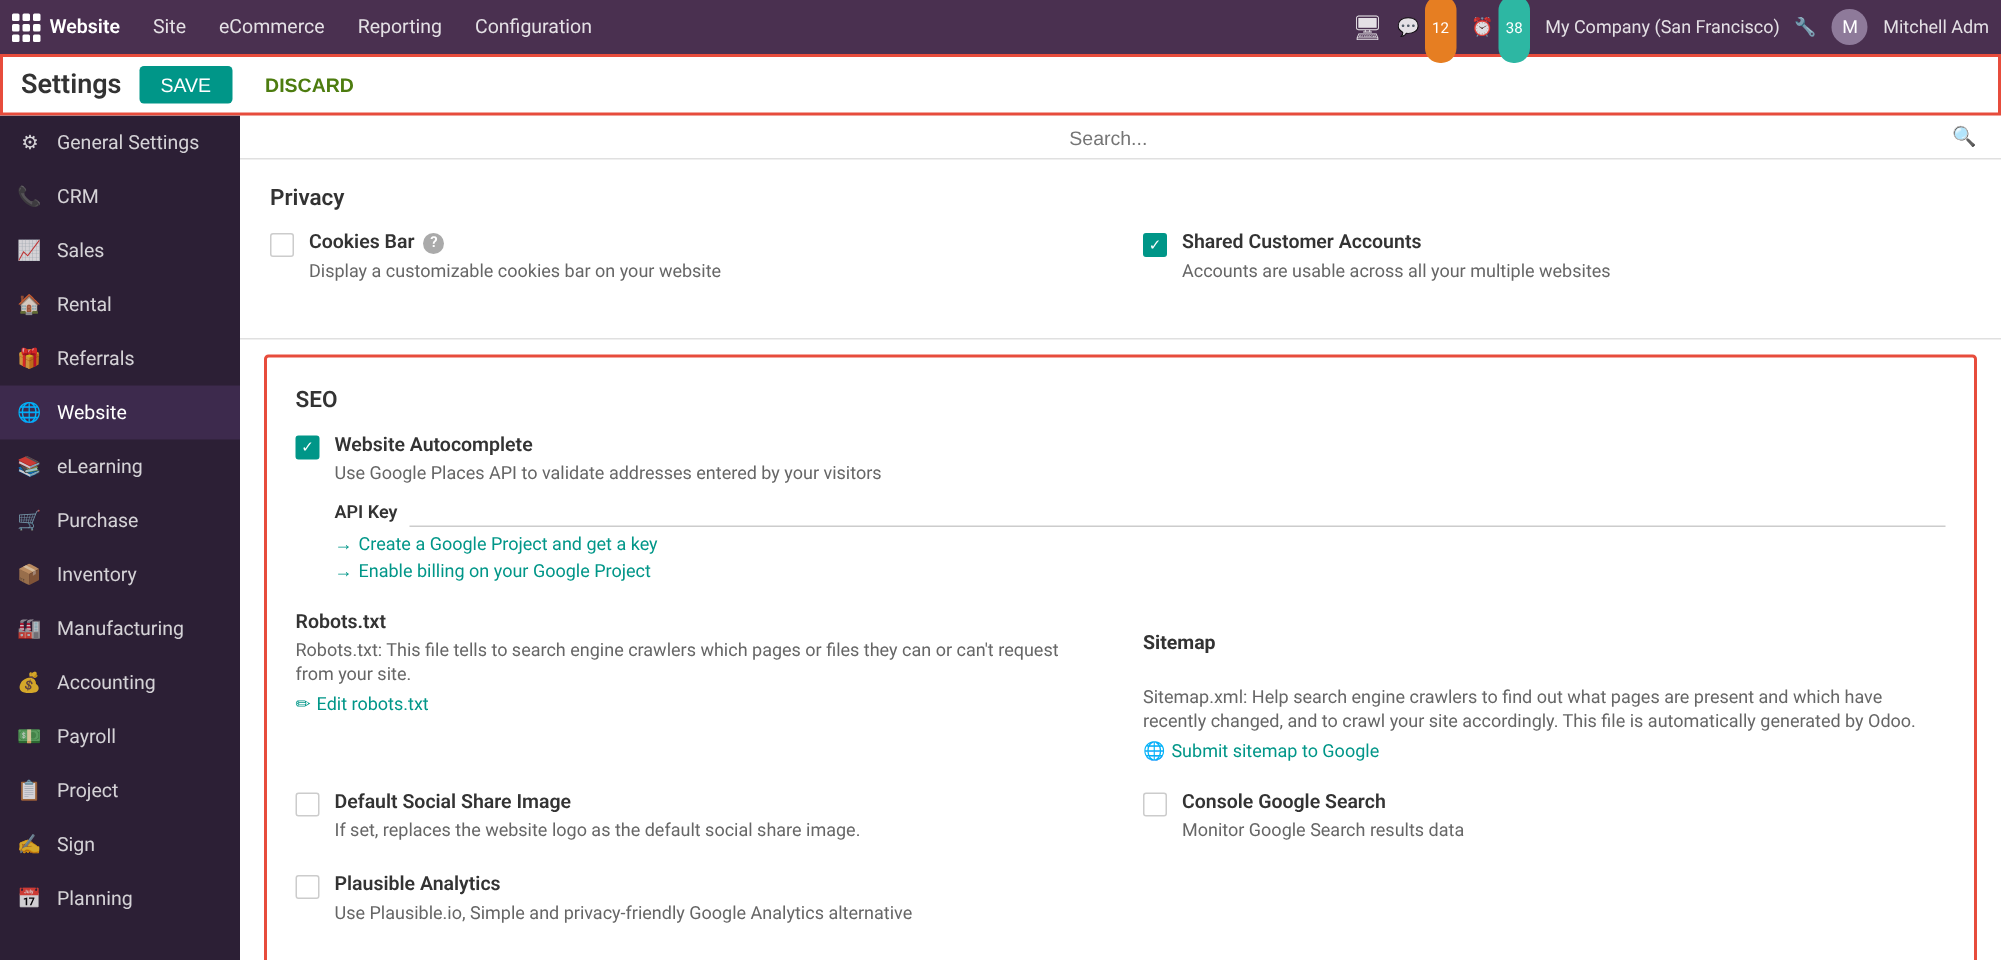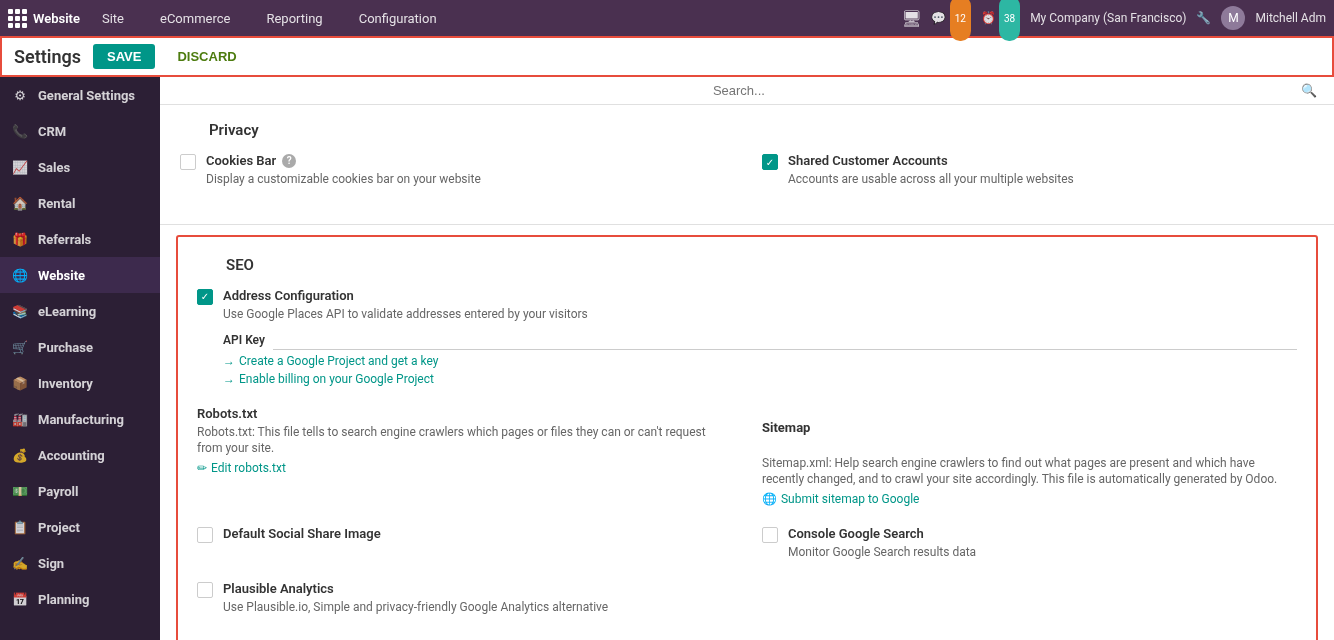--- a/index.html
+++ b/index.html
@@ -3,50 +3,50 @@
   <meta charset="utf-8">
   <style>
     * { box-sizing: border-box; margin: 0; padding: 0; }
     body { font-family: -apple-system, BlinkMacSystemFont, 'Segoe UI', Roboto, sans-serif; font-size: 13px; background: #f5f5f5; color: #333; display: flex; flex-direction: column; height: 640px; overflow: hidden; }
 
     
     .topnav { background: #4a3050; display: flex; align-items: center; height: 36px; padding: 0 8px; gap: 12px; flex-shrink: 0; }
     .topnav-logo { display: flex; align-items: center; gap: 6px; color: white; font-size: 13px; font-weight: 600; }
     .topnav-logo .grid-icon { display: grid; grid-template-columns: repeat(3,5px); gap: 2px; }
     .topnav-logo .grid-icon span { width: 5px; height: 5px; background: white; border-radius: 1px; display: block; }
-    .topnav-items { display: flex; gap: 16px; }
+    .topnav-items { display: flex; gap: 2px; }
     .topnav-item { color: rgba(255,255,255,0.85); padding: 4px 10px; border-radius: 3px; cursor: pointer; font-size: 13px; }
     .topnav-right { margin-left: auto; display: flex; align-items: center; gap: 10px; color: rgba(255,255,255,0.85); font-size: 12px; }
     .topnav-badge { background: #e67e22; border-radius: 10px; padding: 17px 5px; font-size: 10px; color: white; }
     .topnav-badge.teal { background: #2db7a3; }
     .icon-circle { width: 24px; height: 24px; border-radius: 50%; background: #8e7a9a; display: flex; align-items: center; justify-content: center; color: white; font-size: 12px; }
 
     
     .settings-header { background: white; border-bottom: 1px solid #ddd; padding: 6px 12px; display: flex; align-items: center; gap: 12px; flex-shrink: 0; border: 2px solid #e74c3c; }
     .settings-title { font-size: 18px; font-weight: 600; color: #333; }
-    .btn-save { background: #009688; color: white; border: none; padding: 5px 14px; border-radius: 3px; cursor: pointer; font-size: 13px; font-weight: 700; }
+    .btn-save { background: #009688; color: white; border: none; padding: 5px 14px; border-radius: 3px; cursor: pointer; font-size: 13px; font-weight: 400; }
     .btn-discard { background: transparent; color: #4d7c0f; border: none; padding: 5px 10px; cursor: pointer; font-size: 13px; font-weight: 600; }
 
     
     .main-layout { display: flex; flex: 1; overflow: hidden; }
 
     
     .sidebar { width: 160px; background: #2c1f35; flex-shrink: 0; overflow-y: auto; }
     .sidebar-item { display: flex; align-items: center; gap: 8px; padding: 8px 10px; color: rgba(255,255,255,0.8); cursor: pointer; font-size: 13px; }
     .sidebar-item.active { background: #3d2a4d; color: white; }
     .sidebar-icon { width: 20px; height: 20px; border-radius: 3px; display: flex; align-items: center; justify-content: center; font-size: 13px; flex-shrink: 0; }
-    .sidebar-label { font-size: 13px; font-weight: bold; }
+    .sidebar-label { font-size: 13px; }
 
     
     .content { flex: 1; overflow-y: auto; background: white; }
 
     
     .search-bar { background: white; border-bottom: 1px solid #e0e0e0; padding: 6px 16px; display: flex; align-items: center; }
     .search-input { border: none; outline: none; color: #666; font-size: 13px; flex: 1; text-align: center; }
-    .section-title { font-size: 15px; font-weight: 600; color: #333; margin-bottom: 14px; margin-left: 29px; }
+    .section-title { font-size: 15px; font-weight: 600; color: #333; margin-bottom: 14px; }
 
     
     .privacy-section { padding: 16px 20px; border-bottom: 1px solid #e0e0e0; }
 
     
     .seo-section { border: 2px solid #e74c3c; margin: 10px 16px; padding: 19px; border-radius: 3px; }
 
     
     .setting-row { display: flex; gap: 30px; margin-bottom: 20px; }
     .setting-col { flex: 1; display: flex; gap: 10px; align-items: flex-start; }
@@ -214,21 +214,21 @@
       </div>
     </div>
 
     <div class="seo-section">
       <div class="section-title">SEO</div>
 
       <div class="setting-row">
         <div class="setting-col">
           <div class="checkbox checked">✓</div>
           <div class="setting-content">
-            <div class="setting-label">Address Configuration</div>
+            <div class="setting-label">Website Autocomplete</div>
             <div class="setting-desc">Use Google Places API to validate addresses entered by your visitors</div>
             <div class="api-key-row">
               <span class="api-key-label">API Key</span>
               <input class="api-key-input" type="text" value="" style="">
             </div>
             <a class="setting-link">
               <span>→</span>
               <span>Create a Google Project and get a key</span>
             </a>
             <a class="setting-link">
@@ -260,20 +260,21 @@
             </a>
           </div>
         </div>
       </div>
 
       <div class="setting-row">
         <div class="setting-col">
           <div class="checkbox"></div>
           <div class="setting-content">
             <div class="setting-label">Default Social Share Image</div>
+            <div class="setting-desc">If set, replaces the website logo as the default social share image.</div>
           </div>
         </div>
         <div class="setting-col">
           <div class="checkbox"></div>
           <div class="setting-content">
             <div class="setting-label">Console Google Search</div>
             <div class="setting-desc">Monitor Google Search results data</div>
           </div>
         </div>
       </div>

